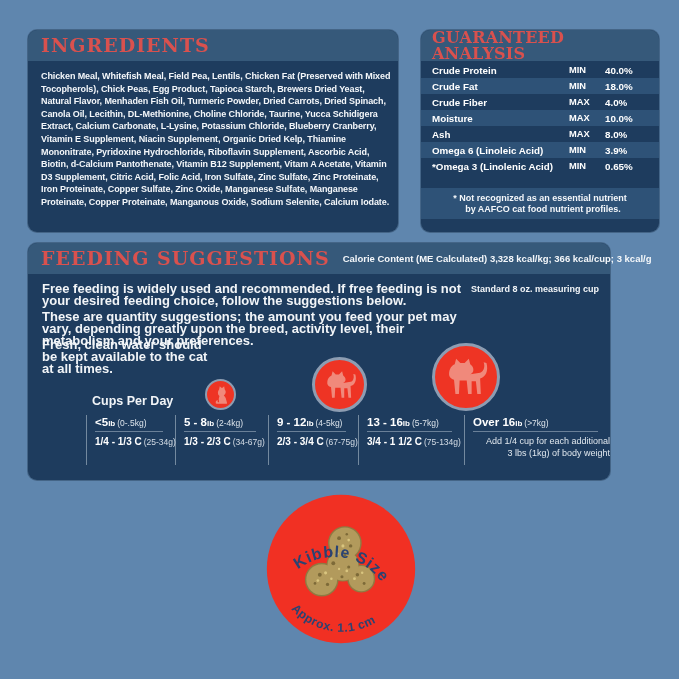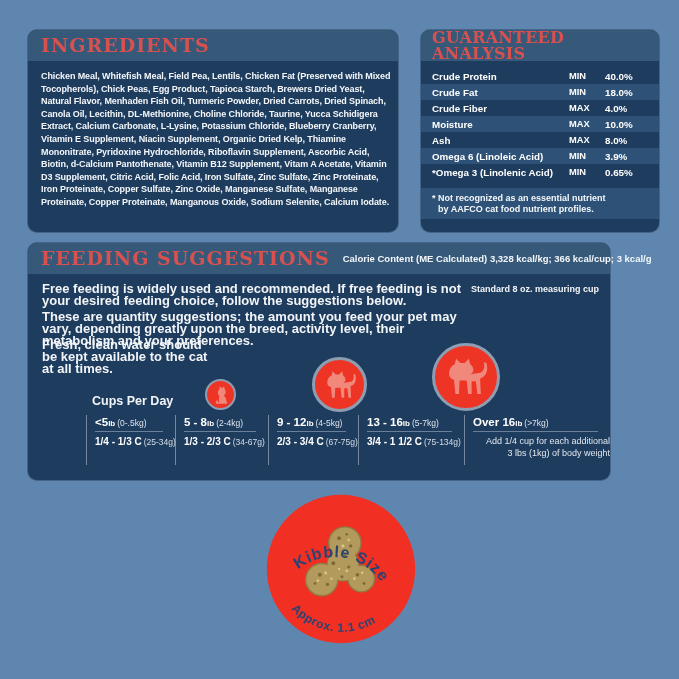--- a/index.html
+++ b/index.html
@@ -28,33 +28,34 @@
   #ingredients{left:28px;top:30px;width:370px;height:202px;}
   #ingredients .slab-title{font-size:19px;padding-left:13px;letter-spacing:1px;}
   .ing-text{
     margin:0;padding:9px 2px 0 13px;
     font-size:9px;font-weight:600;line-height:12.6px;letter-spacing:-.1px;
     color:#f4f7fa;
   }
   
   #analysis{left:421px;top:30px;width:238px;height:202px;}
   #analysis .slab-title{font-size:16px;padding-left:11px;letter-spacing:.2px;}
-  .ga-rows{margin-top:7px;}
+  .ga-rows{margin-top:1px;}
   .ga-row{
     height:16px;display:flex;align-items:center;
     padding:0 10px 0 11px;box-sizing:border-box;
   }
   .ga-row:nth-child(even){background:#2e5277;}
   .ga-name{flex:1;font-size:9.8px;font-weight:700;}
   .ga-basis{width:36px;font-size:9.3px;font-weight:700;}
   .ga-value{width:44px;font-size:9.8px;font-weight:700;}
   .ga-footnote{
     position:absolute;left:0;right:0;bottom:13px;background:#2e5277;
     padding:5px 11px 5px 11px;font-size:9px;font-weight:700;line-height:10.5px;
     color:#f4f7fa;
+    text-align:center;
   }
   .ga-footnote .fn2{padding-left:6px;}
   
   #feeding{left:28px;top:243px;width:582px;height:237px;}
   #feeding .slab-title{font-size:19px;padding-left:13px;letter-spacing:1px;white-space:nowrap;}
   .calorie{
     margin-left:13px;font-size:9.5px;font-weight:600;color:#f4f7fa;white-space:nowrap;
   }
   .fp{
     position:absolute;left:14px;margin:0;

